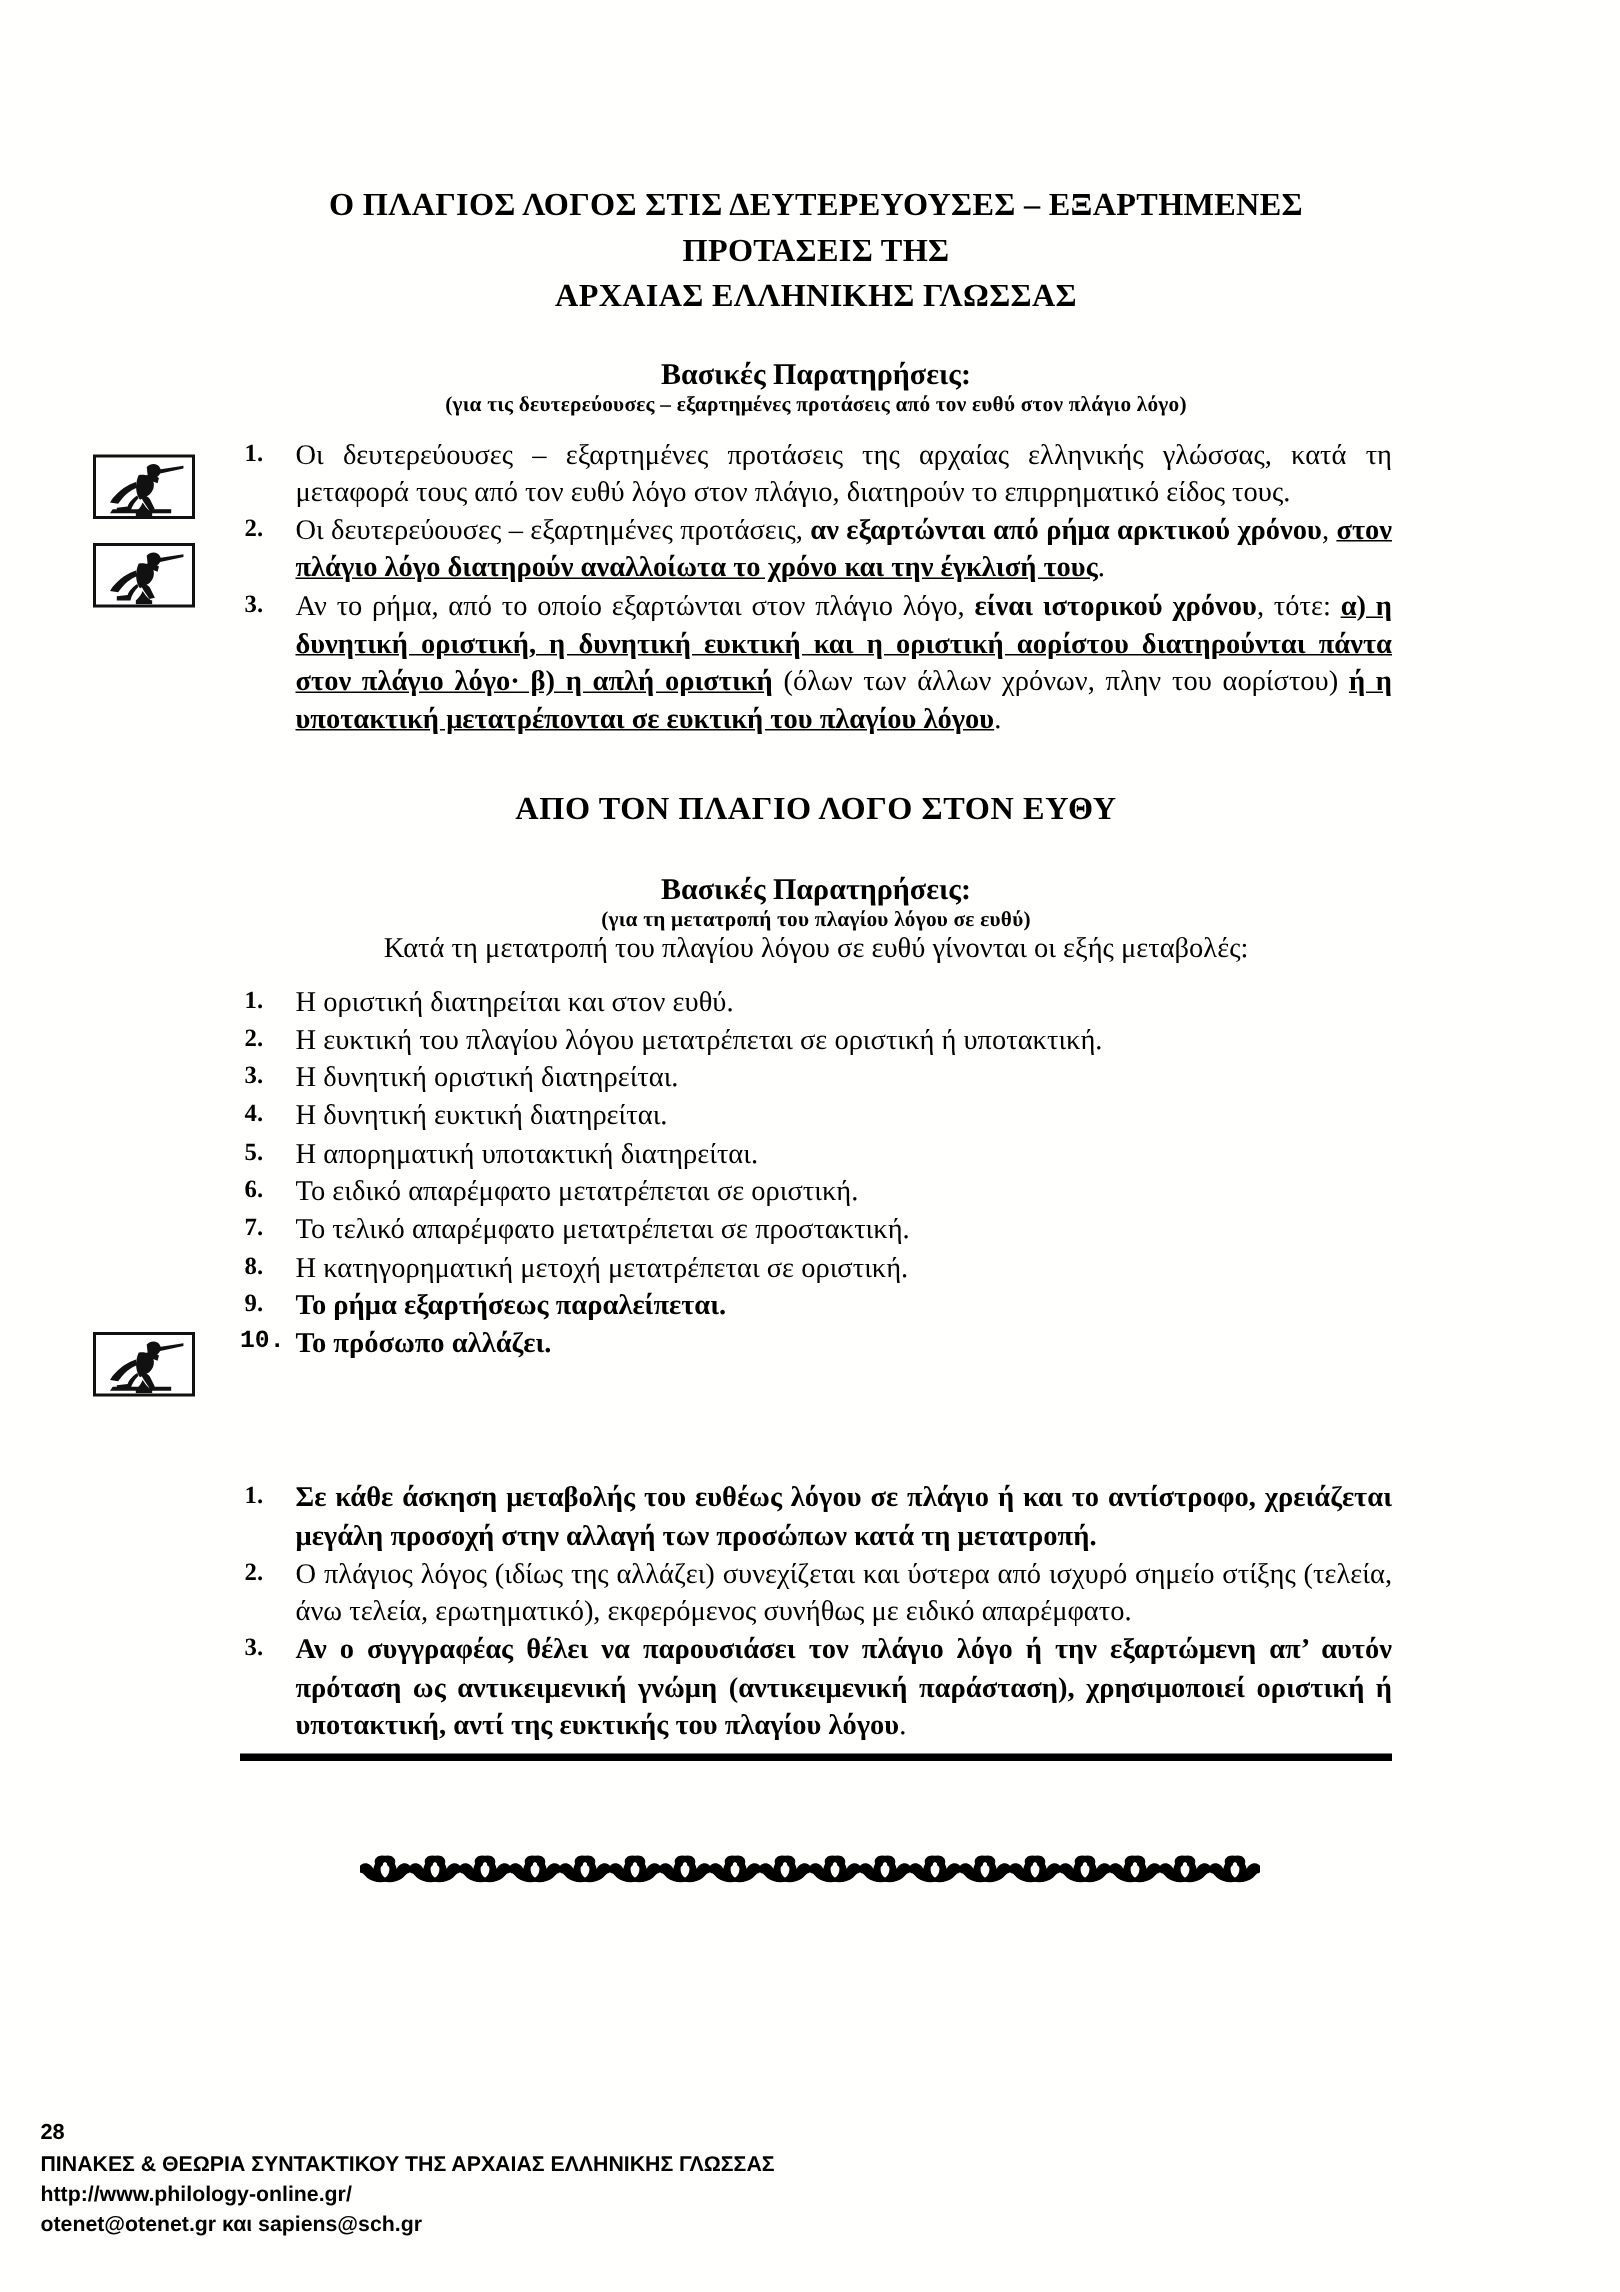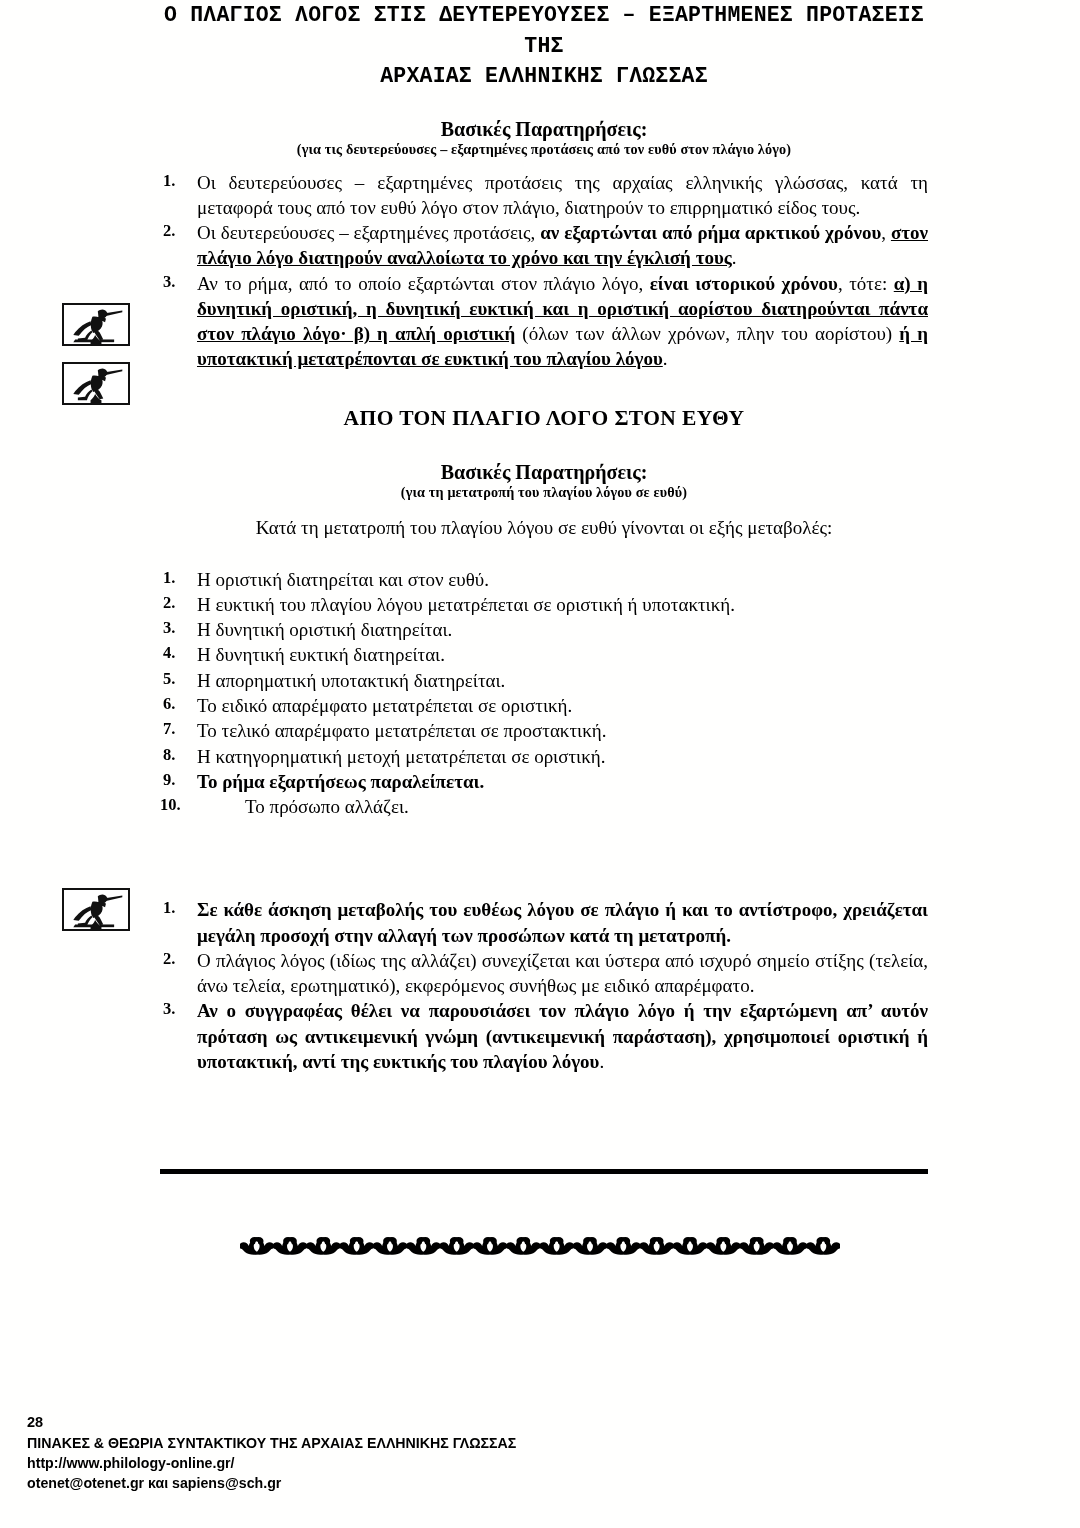--- a/index.html
+++ b/index.html
@@ -31,21 +31,21 @@
   }
 
   
   .doc-title {
     text-align: center;
     font-weight: bold;
     font-size: 21.5px;
     line-height: 1.42;
     letter-spacing: 0.2px;
     margin: 0;
-    font-family: Liberation Mono, monospace;
+    padding-top: 121px;
   }
   .section-title {
     text-align: center;
     font-weight: bold;
     font-size: 21.5px;
     letter-spacing: 0.4px;
     margin: 0;
   }
   .basic-heading {
     text-align: center;
@@ -56,21 +56,21 @@
   .basic-sub {
     text-align: center;
     font-weight: bold;
     font-size: 14.2px;
     letter-spacing: 0.15px;
     margin: 0;
   }
   .intro-line {
     text-align: center;
     font-size: 19px;
-    margin: 16px;
+    margin: 0;
   }
 
   
   ol.numlist {
     list-style: none;
     margin: 0;
     padding: 0;
   }
   ol.numlist > li {
     position: relative;
@@ -81,20 +81,21 @@
   ol.numlist > li > .num {
     position: absolute;
     left: 3px;
     top: 0;
     font-weight: bold;
     font-size: 16.5px;
     font-family: "Liberation Serif", "DejaVu Serif", serif;
   }
   ol.numlist > li > .num.wide {
     left: 0px;
+    font-family: Liberation Mono, monospace;
   }
   .justif > li { text-align: justify; }
   .flat > li { text-align: left; }
 
   
   .gap-26 { height: 26px; }
   .gap-12 { height: 12px; }
   .gap-34 { height: 34px; }
   .gap-44 { height: 44px; }
   .gap-30 { height: 30px; }
@@ -241,21 +242,21 @@
     <ol class="numlist flat" id="section2-list">
         <li><span class="num">1.</span><span><span>Η οριστική διατηρείται και στον ευθύ.</span></span></li>
         <li><span class="num">2.</span><span><span>Η ευκτική του πλαγίου λόγου μετατρέπεται σε οριστική ή υποτακτική.</span></span></li>
         <li><span class="num">3.</span><span><span>Η δυνητική οριστική διατηρείται.</span></span></li>
         <li><span class="num">4.</span><span><span>Η δυνητική ευκτική διατηρείται.</span></span></li>
         <li><span class="num">5.</span><span><span>Η απορηματική υποτακτική διατηρείται.</span></span></li>
         <li><span class="num">6.</span><span><span>Το ειδικό απαρέμφατο μετατρέπεται σε οριστική.</span></span></li>
         <li><span class="num">7.</span><span><span>Το τελικό απαρέμφατο μετατρέπεται σε προστακτική.</span></span></li>
         <li><span class="num">8.</span><span><span>Η κατηγορηματική μετοχή μετατρέπεται σε οριστική.</span></span></li>
         <li><span class="num">9.</span><span><span style="font-weight: bold;">Το ρήμα εξαρτήσεως παραλείπεται.</span></span></li>
-        <li><span class="num wide">10.</span><span><span style="font-weight: normal; margin-left: 48px;">Το πρόσωπο αλλάζει.</span></span></li>
+        <li><span class="num wide">10.</span><span><span style="font-weight: bold;">Το πρόσωπο αλλάζει.</span></span></li>
       </ol>
 
     <div class="gap-34"></div>
 
 
     <div class="gap-44"></div>
 
     <ol class="numlist justif" id="section3-list">
         <li><span class="num">1.</span><span><span style="font-weight: bold;">Σε κάθε άσκηση μεταβολής του ευθέως λόγου σε πλάγιο ή και το αντίστροφο, χρειάζεται μεγάλη προσοχή στην αλλαγή των προσώπων κατά τη μετατροπή.</span></span></li>
         <li><span class="num">2.</span><span><span>Ο πλάγιος λόγος (ιδίως της αλλάζει) συνεχίζεται και ύστερα από ισχυρό σημείο στίξης (τελεία, άνω τελεία, ερωτηματικό), εκφερόμενος συνήθως με ειδικό απαρέμφατο.</span></span></li>

